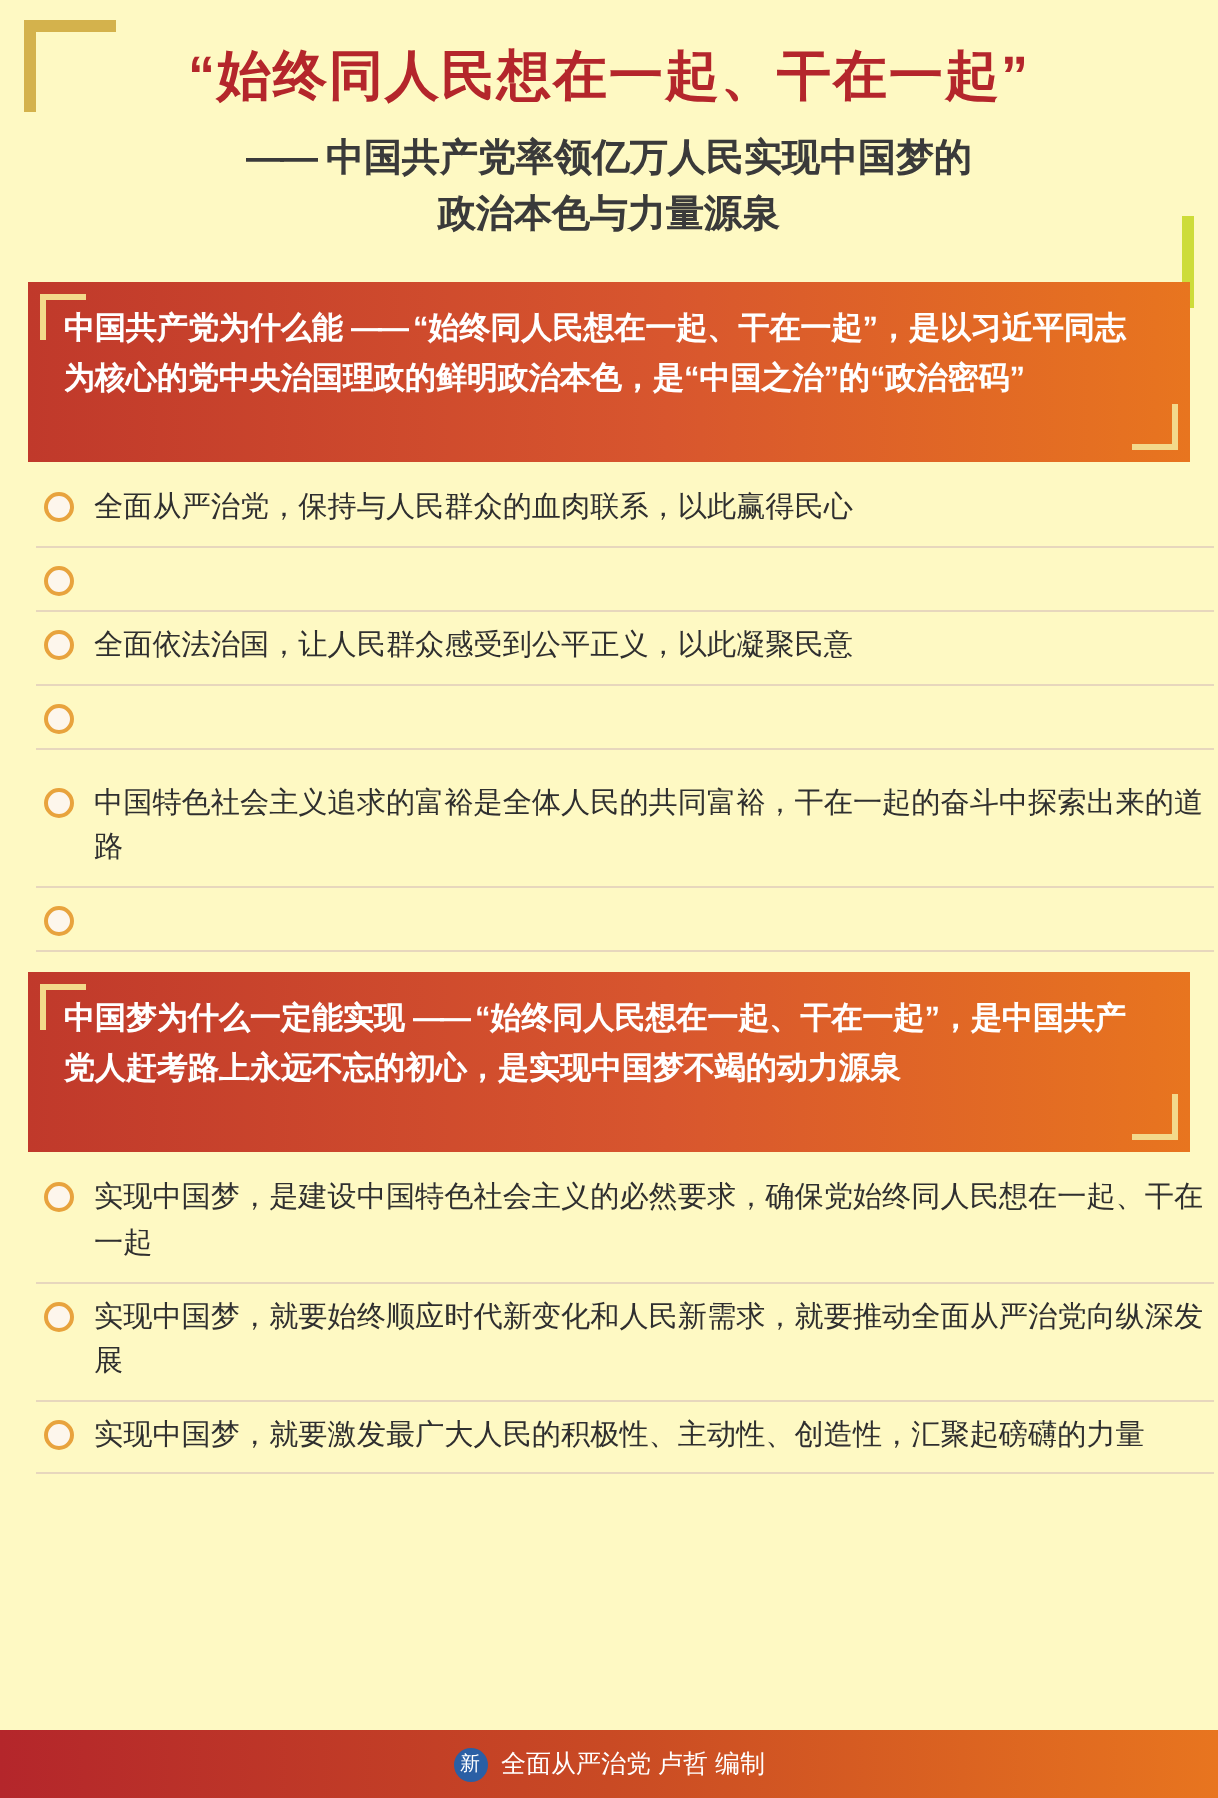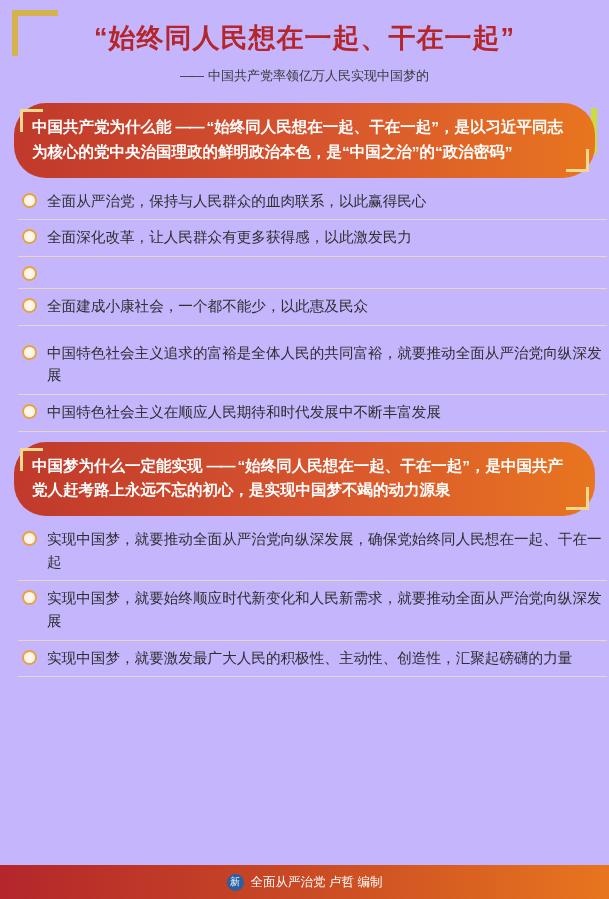--- a/index.html
+++ b/index.html
@@ -10,21 +10,21 @@
     width: 609px;
     height: 899px;
     background: #ffffff;
     font-family: "Liberation Sans", sans-serif;
     overflow: hidden;
   }
   .poster {
     position: relative;
     width: 609px;
     height: 899px;
-    background: #c4b5fd;
+    background: #fef9c3;
     box-sizing: border-box;
     overflow: hidden;
   }
   
   .header {
     position: relative;
     padding: 18px 28px 8px 28px;
     text-align: center;
   }
   .corner {
@@ -47,43 +47,42 @@
   }
   .title-main {
     font-size: 27px;
     font-weight: bold;
     color: #b4262b;
     letter-spacing: 1px;
     line-height: 1.25;
     margin: 4px 0 10px 0;
   }
   .title-sub-wrap {
-    font-size: 13px;
-    font-weight: normal;
+    font-size: 19px;
+    font-weight: bold;
     color: #3a3a3a;
     line-height: 1.5;
     padding: 0 30px;
   }
   .dash {
     color: #3a3a3a;
     letter-spacing: -2px;
     margin-right: 6px;
   }
   
   .banner {
     position: relative;
     margin: 10px 14px 6px 14px;
     background: linear-gradient(90deg, #c0392b 0%, #d8562e 55%, #e8751f 100%);
     color: #ffffff;
-    padding: 12px 18px 13px 18px;
+    padding: 12px 18px 29px 18px;
     font-size: 15.5px;
     line-height: 1.6;
     font-weight: bold;
     box-sizing: border-box;
-    border-radius: 32px;
   }
   .banner .b-corner-tl {
     position: absolute;
     top: 6px;
     left: 6px;
     width: 20px;
     height: 20px;
     border-top: 3px solid #f3d98b;
     border-left: 3px solid #f3d98b;
   }
@@ -162,66 +161,65 @@
 <div class="poster">
 
   <div class="header">
     <div class="corner corner-tl"></div>
     <div class="corner corner-br"></div>
     <div class="title-main">“始终同人民想在一起、干在一起”</div>
     <div class="title-sub-wrap">
       <div>
         <span class="dash">——</span><span>中国共产党率领亿万人民实现中国梦的</span>
       </div>
+      <div>政治本色与力量源泉</div>
     </div>
   </div>
 
   <div class="banner">
     <span class="b-corner-tl"></span>
     <span class="b-corner-br"></span>
     <span>中国共产党为什么能</span><span class="bdash">——</span><span>“始终同人民想在一起、干在一起”，是以习近平同志为核心的党中央治国理政的鲜明政治本色，是“中国之治”的“政治密码”</span>
   </div>
   <div class="list">
     <div class="item">
       <span class="bullet"></span>
       <span class="item-text">全面从严治党，保持与人民群众的血肉联系，以此赢得民心</span>
     </div>
     <div class="item">
       <span class="bullet"></span>
-      <span class="item-text">全面深化改革，让人民群众有更多获得感，以此激发民力</span>
-    </div>
-    <div class="item">
-      <span class="bullet"></span>
-    </div>
-    <div class="item">
-      <span class="bullet"></span>
-      <span class="item-text">全面建成小康社会，一个都不能少，以此惠及民众</span>
+    </div>
+    <div class="item">
+      <span class="bullet"></span>
+      <span class="item-text">全面依法治国，让人民群众感受到公平正义，以此凝聚民意</span>
+    </div>
+    <div class="item">
+      <span class="bullet"></span>
     </div>
   </div>
 
   <div class="list">
     <div class="item">
       <span class="bullet"></span>
-      <span class="item-text">中国特色社会主义追求的富裕是全体人民的共同富裕，就要推动全面从严治党向纵深发展</span>
-    </div>
-    <div class="item">
-      <span class="bullet"></span>
-      <span class="item-text">中国特色社会主义在顺应人民期待和时代发展中不断丰富发展</span>
+      <span class="item-text">中国特色社会主义追求的富裕是全体人民的共同富裕，干在一起的奋斗中探索出来的道路</span>
+    </div>
+    <div class="item">
+      <span class="bullet"></span>
     </div>
   </div>
 
   <div class="banner">
     <span class="b-corner-tl"></span>
     <span class="b-corner-br"></span>
     <span>中国梦为什么一定能实现</span><span class="bdash">——</span><span>“始终同人民想在一起、干在一起”，是中国共产党人赶考路上永远不忘的初心，是实现中国梦不竭的动力源泉</span>
   </div>
   <div class="list">
     <div class="item">
       <span class="bullet"></span>
-      <span class="item-text">实现中国梦，就要推动全面从严治党向纵深发展，确保党始终同人民想在一起、干在一起</span>
+      <span class="item-text">实现中国梦，是建设中国特色社会主义的必然要求，确保党始终同人民想在一起、干在一起</span>
     </div>
     <div class="item">
       <span class="bullet"></span>
       <span class="item-text">实现中国梦，就要始终顺应时代新变化和人民新需求，就要推动全面从严治党向纵深发展</span>
     </div>
     <div class="item">
       <span class="bullet"></span>
       <span class="item-text">实现中国梦，就要激发最广大人民的积极性、主动性、创造性，汇聚起磅礴的力量</span>
     </div>
   </div>

